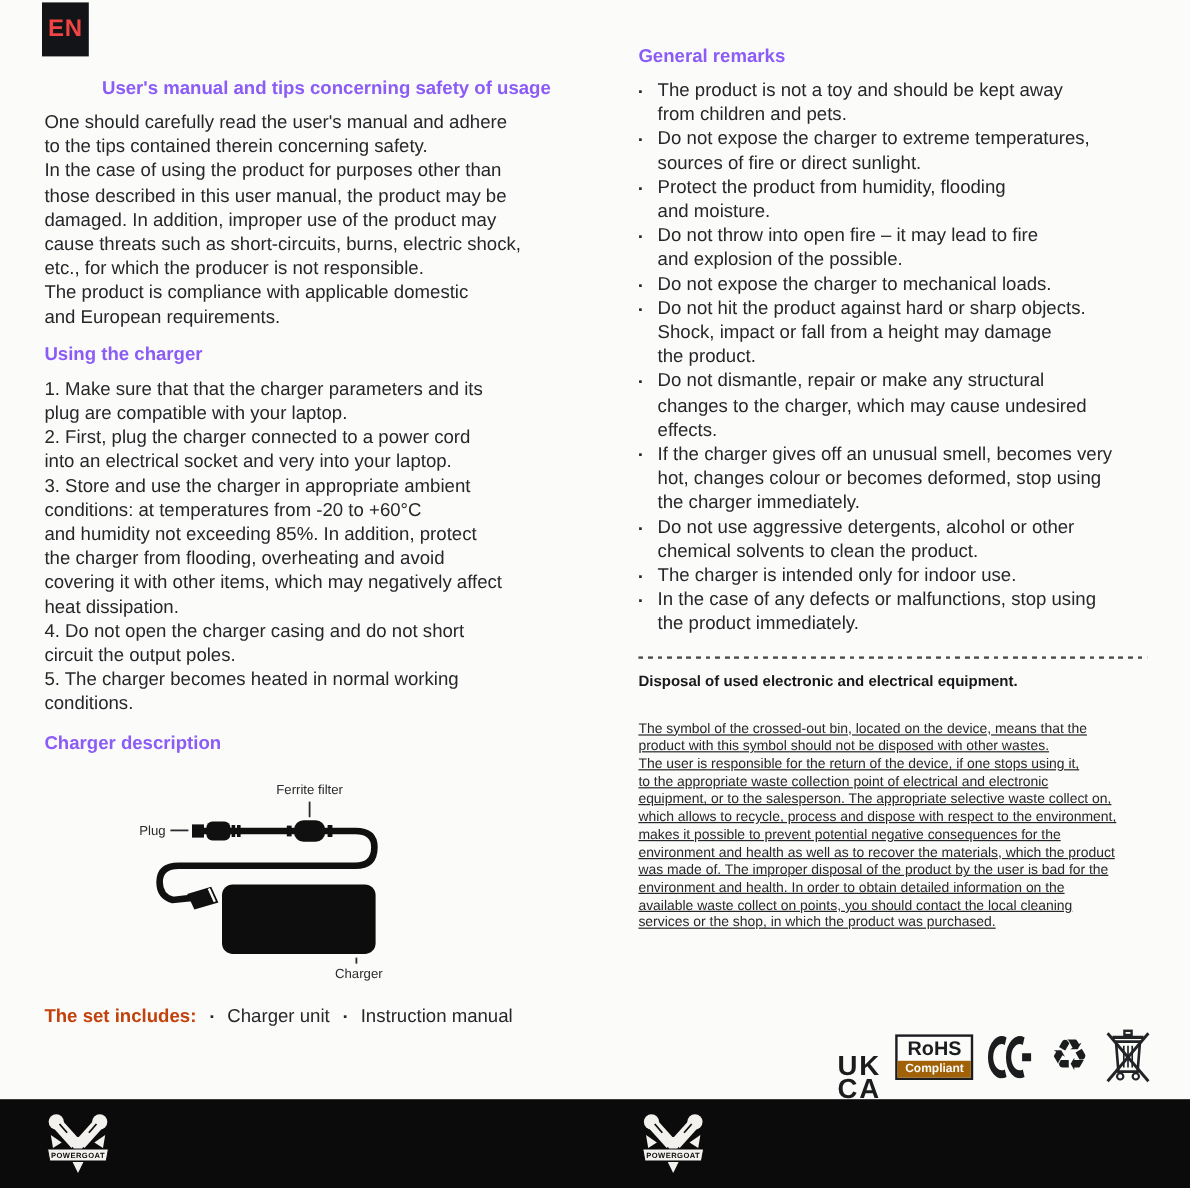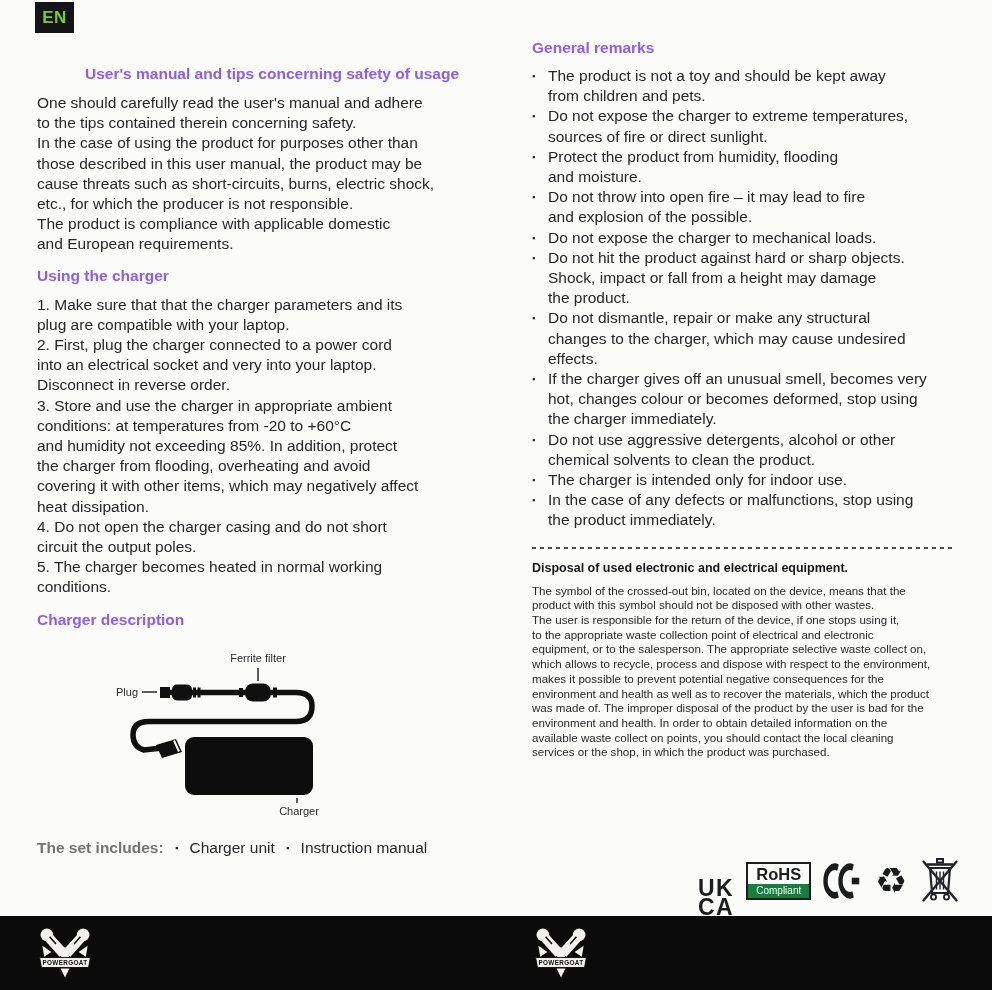--- a/index.html
+++ b/index.html
@@ -1,48 +1,48 @@
 <!DOCTYPE html>
 <html><head>
 <meta charset="utf-8">
 <style>
   html,body{margin:0;padding:0;background:#e9e9e7;}
   .page{position:relative;width:992px;height:990px;background:#fbfbf9;overflow:hidden;
         font-family:"Liberation Sans",sans-serif;color:#26272a;}
-  .en-badge{position:absolute;left:35px;top:2px;width:39px;height:31px;background:#131417;
-            color:#84cc16;font-weight:bold;font-size:17px;display:flex;align-items:center;
+  .en-badge{position:absolute;left:35px;top:2px;width:39px;height:45px;background:#131417;
+            color:#ef4444;font-weight:bold;font-size:20px;display:flex;align-items:center;
             justify-content:center;letter-spacing:.5px;}
   .col{position:absolute;}
   .col-left{left:37px;top:64px;width:470px;}
   .col-right{left:532px;top:38px;width:460px;}
   h1,h2{font-size:15.5px;line-height:19px;font-weight:bold;color:#8b5cf6;margin:0;white-space:nowrap;}
   h1{margin-bottom:10px;text-align:center;}
   .ln{font-size:15.5px;line-height:20.2px;white-space:nowrap;}
   .intro{margin-bottom:11px;}
   .h-using{margin-bottom:10px;}
   .using{margin-bottom:12px;}
   .diagram{display:block;margin:16px 0 0 63px;}
   .diagram text{font-size:11px;fill:#2a2b2e;font-family:"Liberation Sans",sans-serif;}
   .set-line{margin-top:14px;font-size:15.5px;white-space:nowrap;}
-  .set-line .b{font-weight:bold;color:#737373;}
+  .set-line .b{font-weight:bold;color:#c2410c;}
   .mk2{font-size:9px;margin:0 7px;vertical-align:2px;color:#26272a;}
   .h-remarks{margin-bottom:9px;}
   ul.remarks{list-style:none;margin:0;padding:0;}
   ul.remarks li{display:flex;margin:0;}
   ul.remarks .mk{width:16px;flex:0 0 16px;font-size:9px;line-height:20.2px;}
   .dashes{margin-top:16px;width:424px;height:2px;
           background:repeating-linear-gradient(90deg,#4c4d4f 0 4px,transparent 4px 8px);}
   .small-h{margin-top:13px;font-size:12.5px;line-height:13px;font-weight:bold;color:#17181b;white-space:nowrap;}
-  .small-lines{margin-top:9px;}
+  .small-lines{margin-top:26px;text-decoration:underline;}
   .small-lines .ln{font-size:11.6px;line-height:14.7px;}
   .badges-row{position:absolute;left:698px;top:846px;display:flex;align-items:center;gap:12px;color:#1b1c1e;}
   .ukca{font-weight:bold;font-size:23px;line-height:18.5px;letter-spacing:1.5px;padding-top:3px;margin-top:30px;}
   .rohs{border:2.5px solid #1b1c1e;width:61px;text-align:center;background:#fbfbf9;}
   .rohs-top{font-size:16.5px;font-weight:bold;line-height:20px;}
-  .rohs-bot{background:#15803d;color:#fbfbf9;font-size:10px;line-height:13.5px;padding-bottom:1px;}
+  .rohs-bot{background:#a16207;color:#fbfbf9;font-size:10px;line-height:13.5px;padding-bottom:1px;font-weight:bold;}
   .recycle{font-family:"DejaVu Sans",sans-serif;font-size:36px;line-height:38px;color:#1b1c1e;}
   .footer{position:absolute;left:0;bottom:0;width:992px;height:74px;background:#0b0b0b;}
   .goat{position:absolute;top:8px;}
   .goat-1{left:36px;}
   .goat-2{left:532px;}
   .goat text{font-family:"Liberation Sans",sans-serif;}
 </style>
 </head>
 <body>
 
@@ -50,33 +50,33 @@
 
   <div class="en-badge">EN</div>
 
   <div class="col col-left">
     <h1>User's manual and tips concerning safety of usage</h1>
     <div class="intro">
         <div class="ln">One should carefully read the user's manual and adhere</div>
         <div class="ln">to the tips contained therein concerning safety.</div>
         <div class="ln">In the case of using the product for purposes other than</div>
         <div class="ln">those described in this user manual, the product may be</div>
+        <div class="ln">damaged. In addition, improper use of the product may</div>
         <div class="ln">cause threats such as short-circuits, burns, electric shock,</div>
         <div class="ln">etc., for which the producer is not responsible.</div>
         <div class="ln">The product is compliance with applicable domestic</div>
         <div class="ln">and European requirements.</div>
       </div>
 
     <h2 class="h-using">Using the charger</h2>
     <div class="using">
         <div class="ln">1. Make sure that that the charger parameters and its</div>
         <div class="ln">plug are compatible with your laptop.</div>
         <div class="ln">2. First, plug the charger connected to a power cord</div>
         <div class="ln">into an electrical socket and very into your laptop.</div>
-        <div class="ln">Disconnect in reverse order.</div>
         <div class="ln">3. Store and use the charger in appropriate ambient</div>
         <div class="ln">conditions: at temperatures from -20 to +60°C</div>
         <div class="ln">and humidity not exceeding 85%. In addition, protect</div>
         <div class="ln">the charger from flooding, overheating and avoid</div>
         <div class="ln">covering it with other items, which may negatively affect</div>
         <div class="ln">heat dissipation.</div>
         <div class="ln">4. Do not open the charger casing and do not short</div>
         <div class="ln">circuit the output poles.</div>
         <div class="ln">5. The charger becomes heated in normal working</div>
         <div class="ln">conditions.</div>

